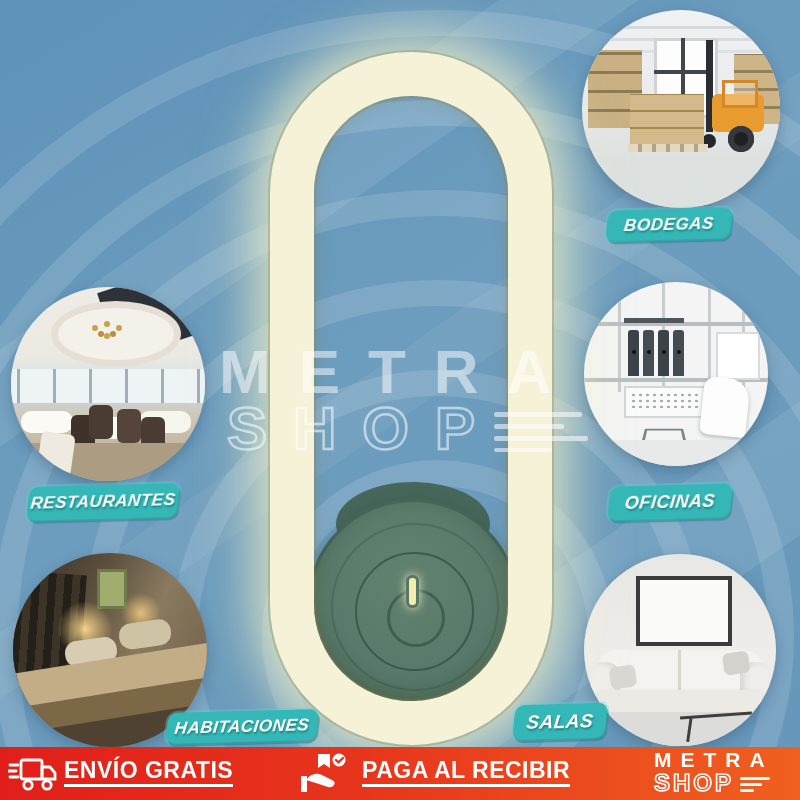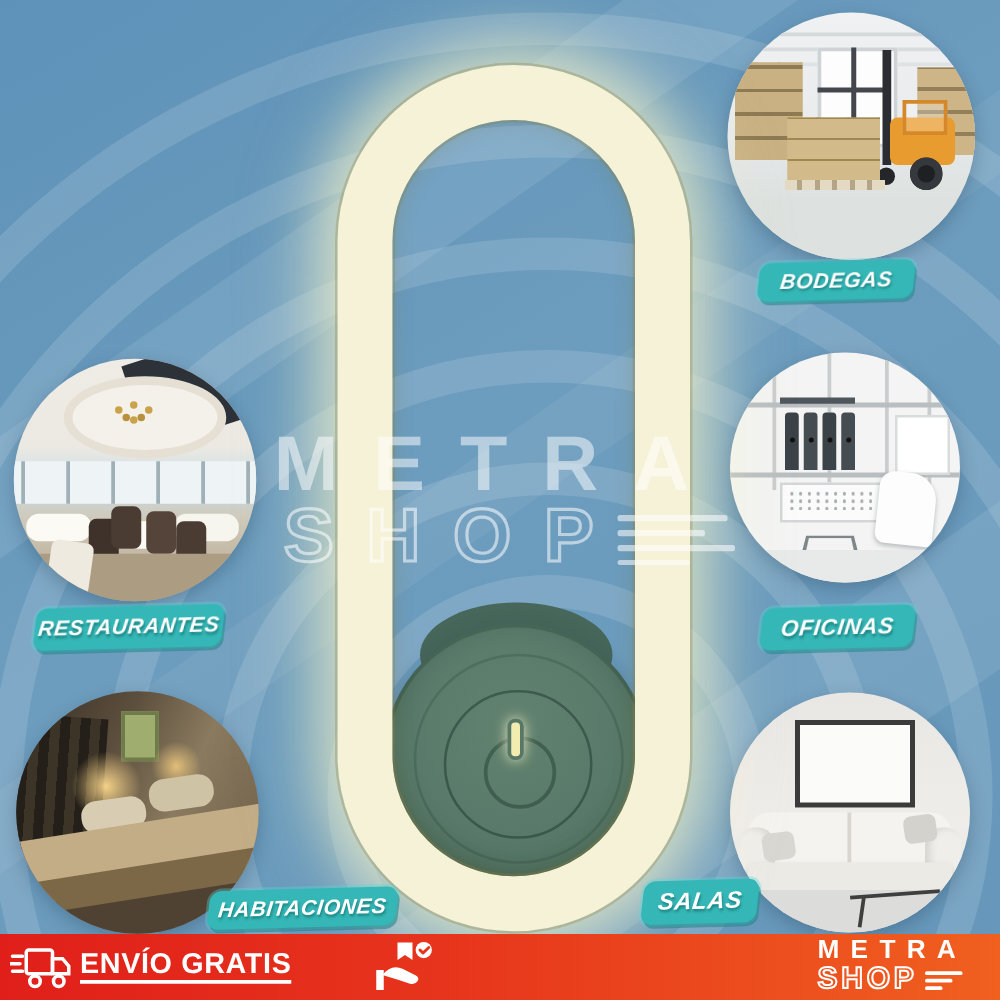--- a/index.html
+++ b/index.html
@@ -201,20 +201,21 @@
     <div class="f-item f-envio">ENVÍO GRATIS</div>
     <svg class="f-hand" width="56" height="48" viewBox="0 0 56 48">
       <g stroke="#fff" stroke-width="2.6" fill="none" stroke-linecap="round" stroke-linejoin="round">
         <path d="M20 4 h12 v14 l-6 -4 -6 4 z" fill="#fff" stroke="none"></path>
         <circle cx="41" cy="10" r="6.5" fill="#fff" stroke="none"></circle>
         <path d="M38 10 l2.4 2.4 L45 8" stroke="#e7351c" stroke-width="2.4"></path>
         <path d="M8 30 q7 -9 16 -5 l10 5 q4 2 2 5 t-6 2 l-9 -3" fill="#fff" stroke="none"></path>
         <rect x="3" y="26" width="6" height="16" fill="#fff" stroke="none"></rect>
       </g>
     </svg>
+    <div class="f-item f-paga">PAGA AL RECIBIR</div>
     <div class="brand">
       <div class="brand-top">METRA</div>
       <div class="brand-bot">
         <div class="brand-shop">SHOP</div>
         <div class="brand-lines">
           <i style="width:30px;"></i>
             <i style="width:22px;"></i>
             <i style="width:14px;"></i>
         </div>
       </div>

